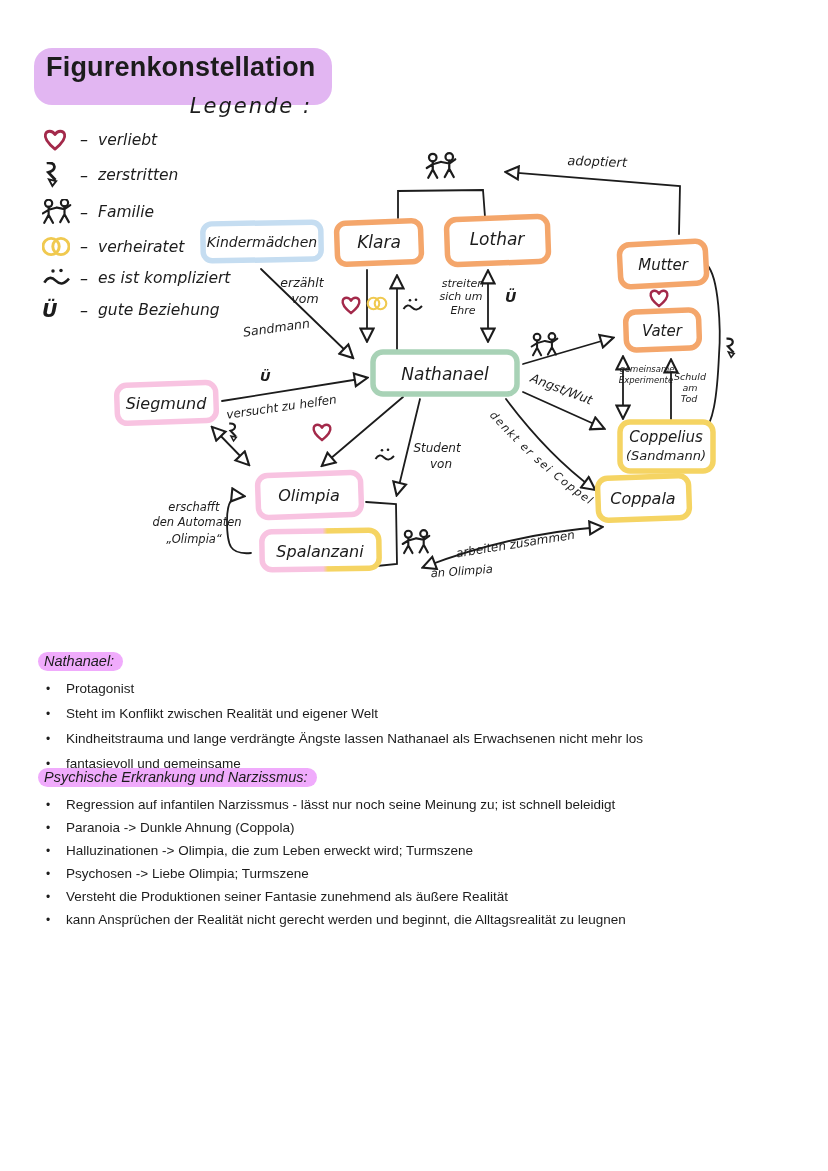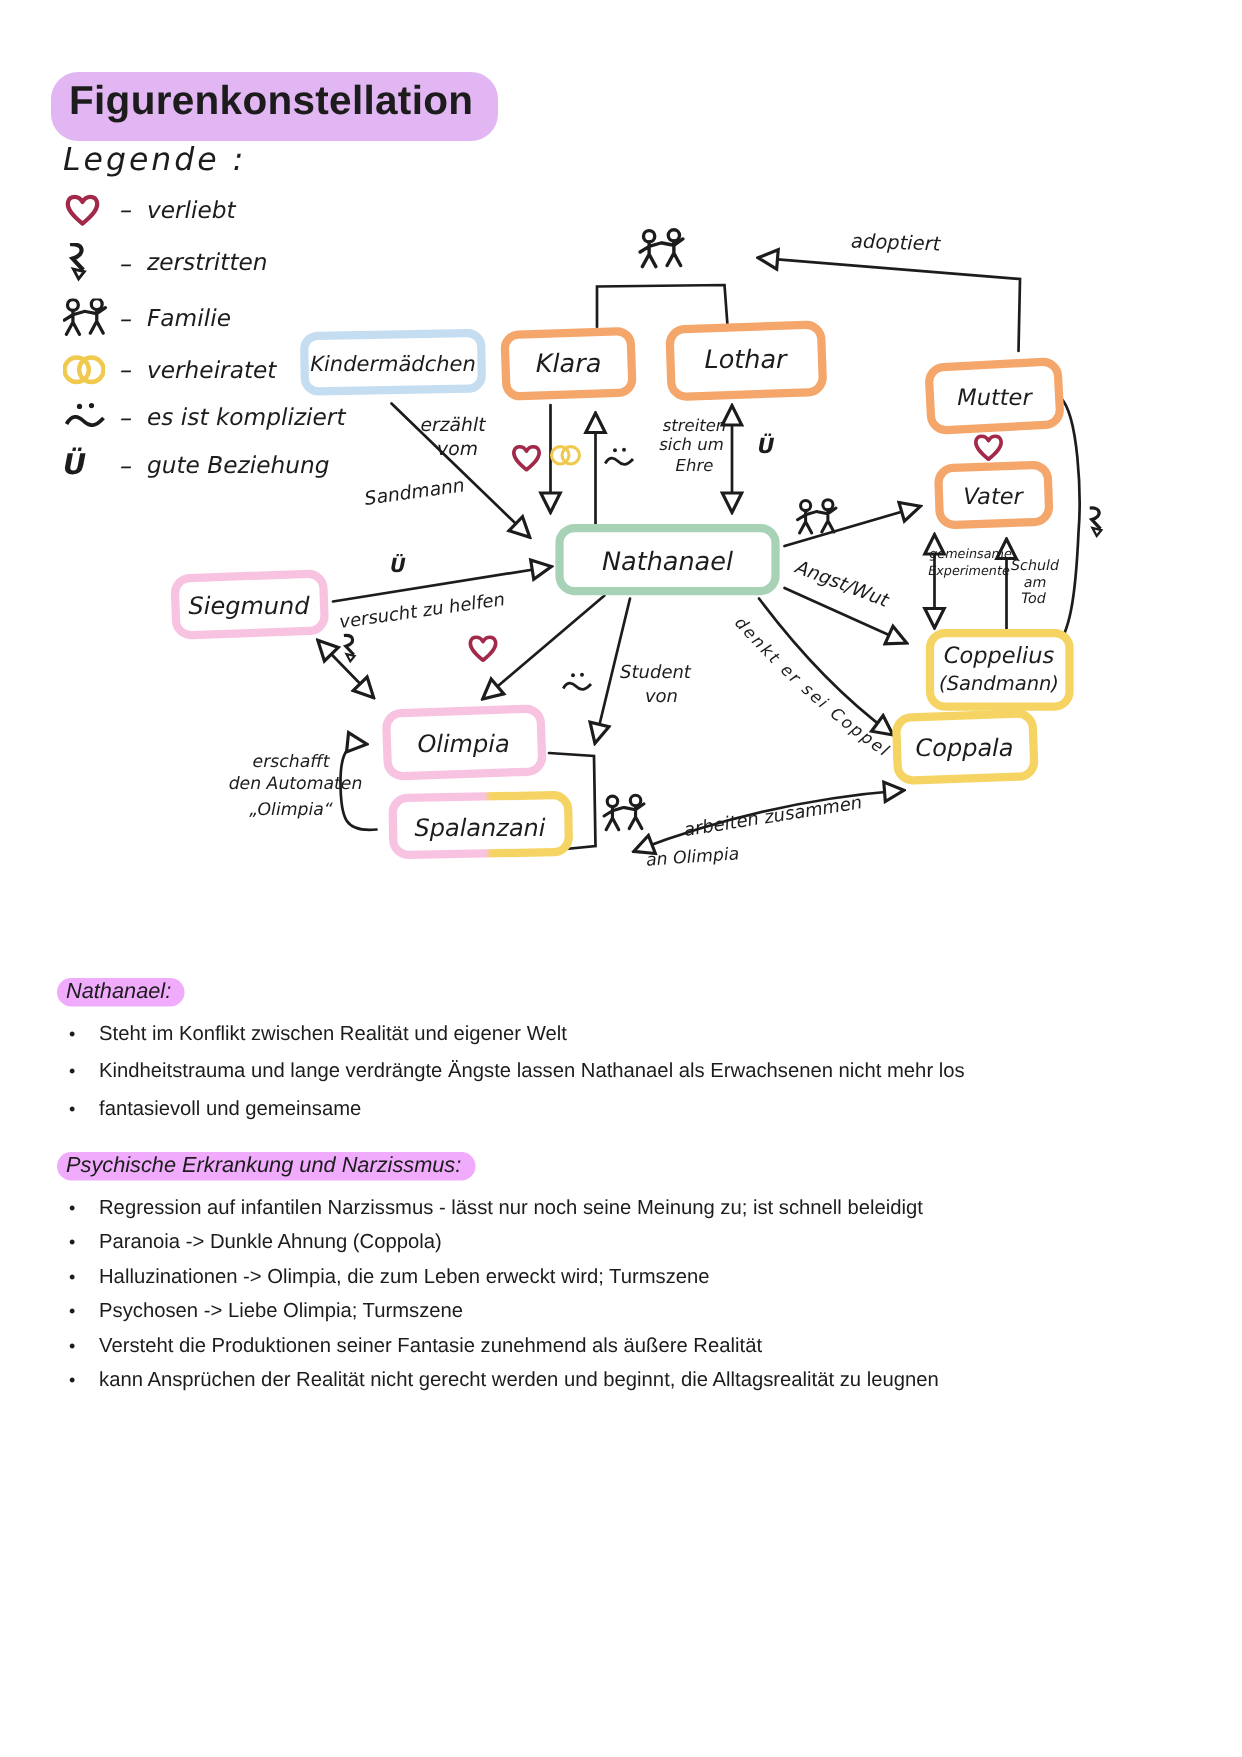--- a/index.html
+++ b/index.html
@@ -1,21 +1,21 @@
 <!DOCTYPE html>
 <html><head>
 <meta charset="utf-8">
 <style>
   html,body{margin:0;padding:0;background:#ffffff;}
   .page{position:relative;width:828px;height:1171px;background:#ffffff;overflow:hidden;
         font-family:"Liberation Sans",sans-serif;color:#1c1c1c;}
-  .hw{font-family:"DejaVu Sans",sans-serif;font-style:italic;color:#1c1c1c;}
+  .hw{font-family:"DejaVu Sans",sans-serif;font-style:italic;color:#1c1c1c;text-align:right;}
   svg text{font-family:"DejaVu Sans",sans-serif;font-style:italic;fill:#1c1c1c;}
   .title-pill{position:absolute;left:34px;top:48px;background:#e2b6f2;border-radius:18px;
-        padding:4px 16px 11px 12px;font-weight:bold;font-size:27px;letter-spacing:0.2px;}
+        padding:4px 16px 22px 12px;font-weight:bold;font-size:27px;letter-spacing:0.2px;}
   .legend{position:absolute;left:42px;top:94px;width:270px;}
   .legend-heading{font-size:21px;margin-bottom:10px;letter-spacing:2px;}
   .legend-row{display:flex;align-items:center;margin-bottom:11px;}
   .legend-icon{width:36px;display:flex;justify-content:flex-start;align-items:center;}
   .legend-sep{margin:0 10px 0 2px;font-size:16px;}
   .legend-label{font-size:15.5px;}
   .ue-glyph{font-size:19px;font-weight:bold;}
   .diagram-svg{position:absolute;left:0;top:0;}
   .notes-section{position:absolute;left:38px;width:752px;}
   .section-heading{display:inline-block;background:#f0abfc;border-radius:10px;
@@ -214,20 +214,21 @@
     <div class="legend-row">
       <span class="legend-icon hw ue-glyph">Ü</span>
       <span class="legend-sep hw">–</span>
       <span class="legend-label hw">gute Beziehung</span>
     </div>
   </div>
 
   <div class="notes-section" style="top:652px;">
     <span class="section-heading">Nathanael:</span>
     <ul class="bullets s1">
+      <li>Protagonist</li>
       <li>Steht im Konflikt zwischen Realität und eigener Welt</li>
       <li>Kindheitstrauma und lange verdrängte Ängste lassen Nathanael als Erwachsenen nicht mehr los</li>
       <li>fantasievoll und gemeinsame</li>
     </ul>
   </div>
 
   <div class="notes-section" style="top:768px;">
     <span class="section-heading">Psychische Erkrankung und Narzissmus:</span>
     <ul class="bullets s2">
       <li>Regression auf infantilen Narzissmus - lässt nur noch seine Meinung zu; ist schnell beleidigt</li>

